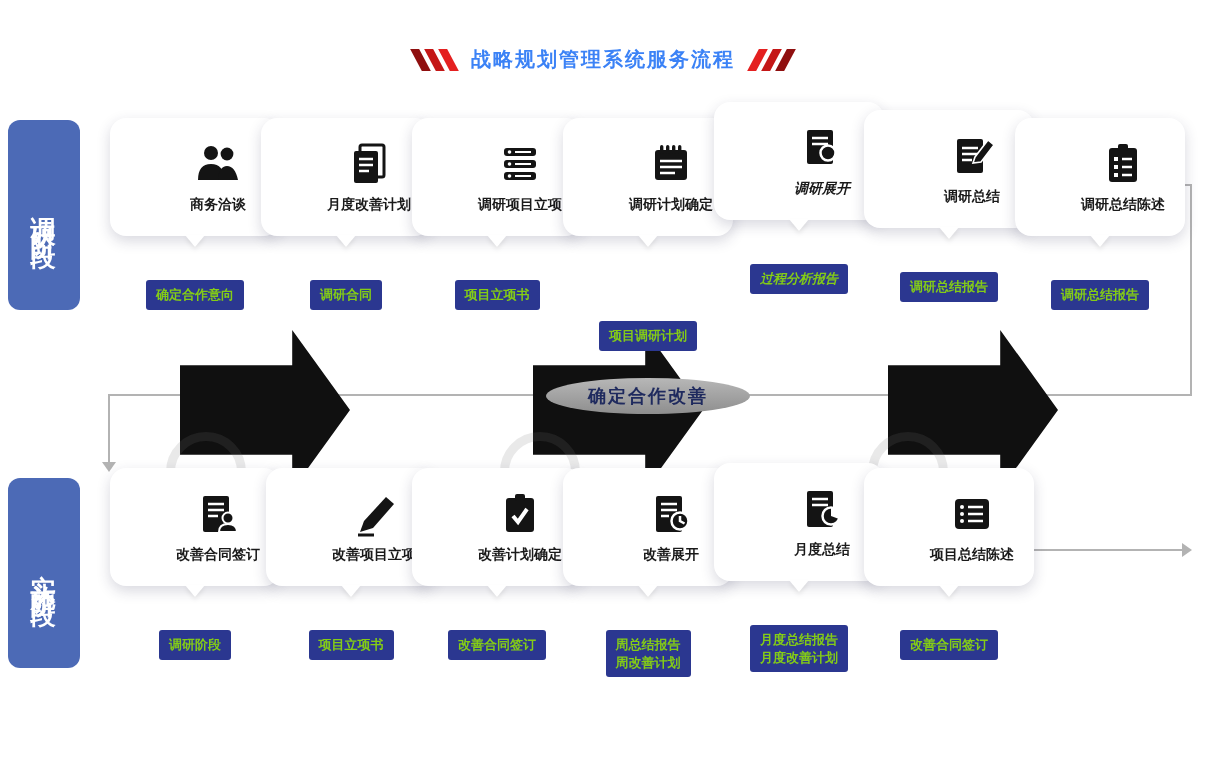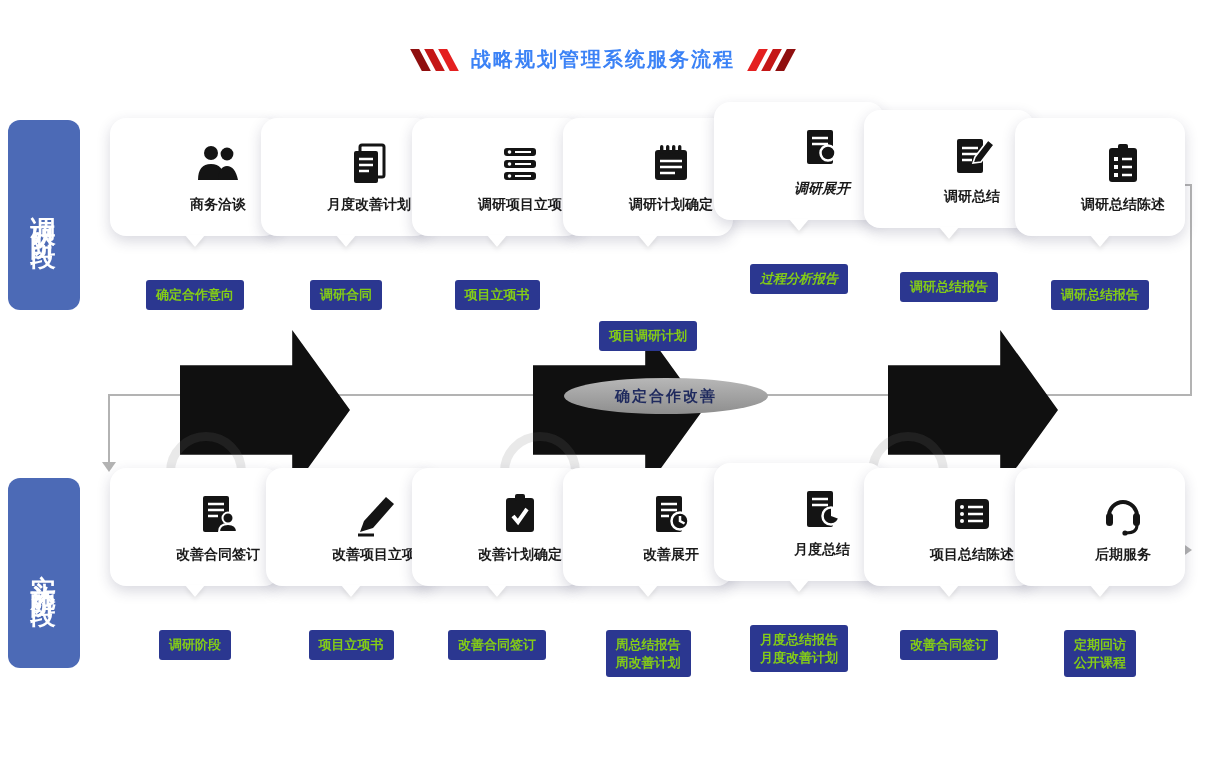--- a/index.html
+++ b/index.html
@@ -30,23 +30,23 @@
 
   
   .big-arrow{position:absolute;top:330px;width:170px;height:160px;background:#101010;z-index:2;
     clip-path:polygon(0 22%,66% 22%,66% 0,100% 50%,66% 100%,66% 78%,0 78%);}
   .ba-1{left:180px;} .ba-2{left:533px;} .ba-3{left:888px;}
 
   
   .wm{position:absolute;width:62px;height:62px;border:9px solid rgba(120,120,120,.16);border-radius:50%;z-index:2;}
 
   
-  .loop-ellipse{position:absolute;left:564px;top:378px;width:204px;height:36px;border-radius:50%;
+  .loop-ellipse{position:absolute;left:546px;top:378px;width:204px;height:36px;border-radius:50%;
     background:linear-gradient(#b7b7b7,#8e8e8e);display:flex;align-items:center;justify-content:center;
-    color:#1f2a5e;font-size:15px;font-weight:bold;letter-spacing:2px;z-index:3;}
+    color:#1f2a5e;font-size:18px;font-weight:bold;letter-spacing:2px;z-index:3;}
 
   
   .card-group{position:absolute;width:124px;display:flex;flex-direction:column;align-items:center;z-index:4;}
   .card{position:relative;width:124px;height:118px;background:#fff;border-radius:16px;
     box-shadow:0 5px 14px rgba(40,40,80,.18);display:flex;flex-direction:column;align-items:center;
     justify-content:center;gap:8px;padding-left:46px;}
   .card::after{content:"";position:absolute;bottom:-11px;left:50%;transform:translateX(-50%);
     border-left:10px solid transparent;border-right:10px solid transparent;border-top:12px solid #fff;
     filter:drop-shadow(0 3px 2px rgba(0,0,0,.08));}
   .icon{width:48px;height:48px;display:flex;align-items:center;justify-content:center;}
@@ -306,30 +306,14 @@
             <line x1="20" y1="24" x2="35" y2="24" stroke="#fff" stroke-width="2.5"></line>
             <circle cx="14" cy="31" r="2" fill="#fff"></circle>
             <line x1="20" y1="31" x2="35" y2="31" stroke="#fff" stroke-width="2.5"></line>
           </svg>
       </div>
       <div class="card-name">项目总结陈述</div>
     </div>
     <div class="output-label">改善合同签订</div>
   </div>
 
-  <div class="card-group" style="left:1038px;top:468px;">
-    <div class="card">
-      <div class="icon">
-        <svg viewBox="0 0 48 48">
-            <path d="M10 26a14 14 0 0 1 28 0" fill="none" stroke="#141414" stroke-width="4"></path>
-            <rect x="7" y="23" width="7" height="13" rx="3.5"></rect>
-            <rect x="34" y="23" width="7" height="13" rx="3.5"></rect>
-            <path d="M38 35q0 8-11 8" fill="none" stroke="#141414" stroke-width="3"></path>
-            <circle cx="26" cy="43" r="2.6"></circle>
-          </svg>
-      </div>
-      <div class="card-name">后期服务</div>
-    </div>
-    <div class="output-label">定期回访
-公开课程</div>
-  </div>
 
 </div>
 
 </body></html>

